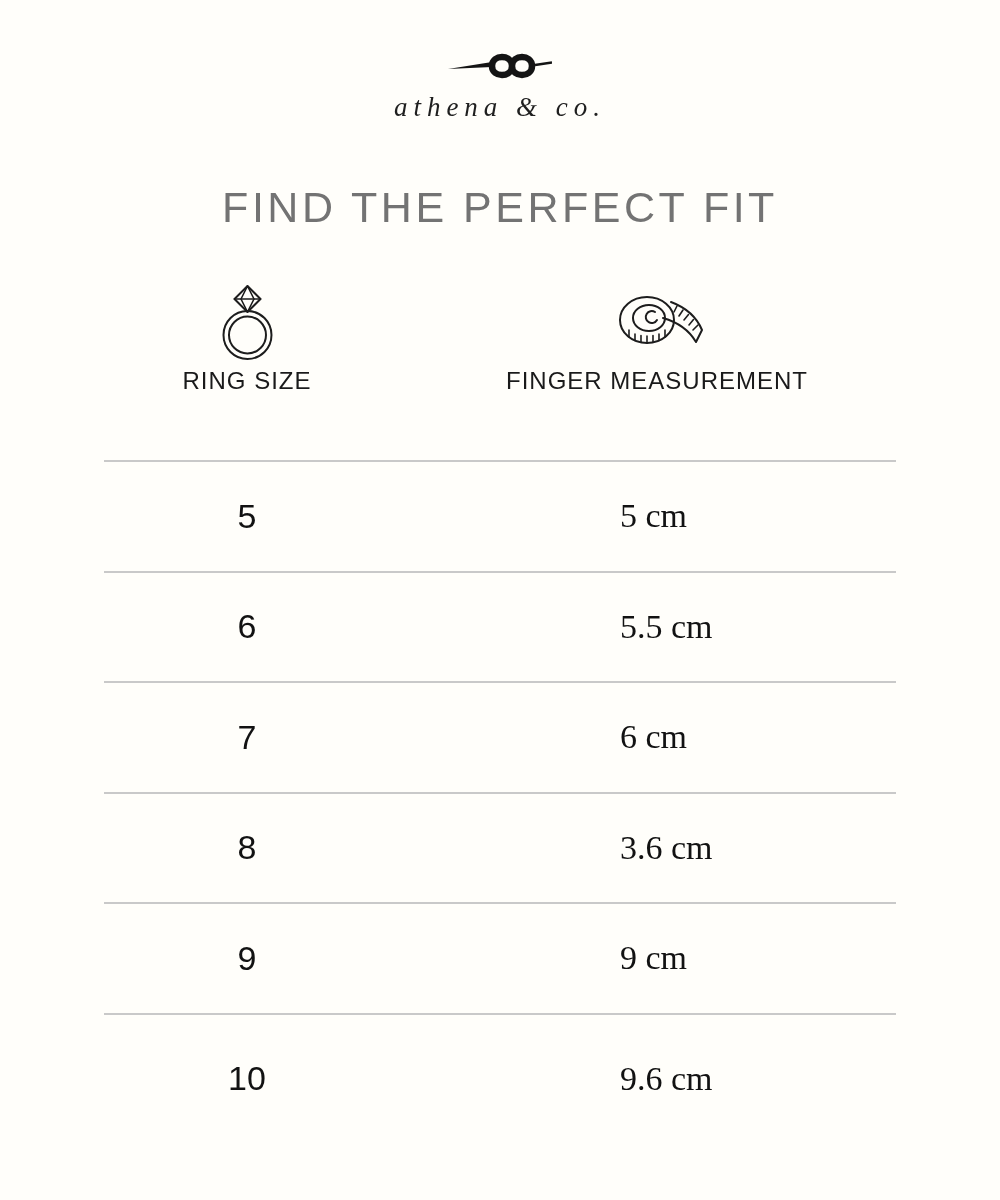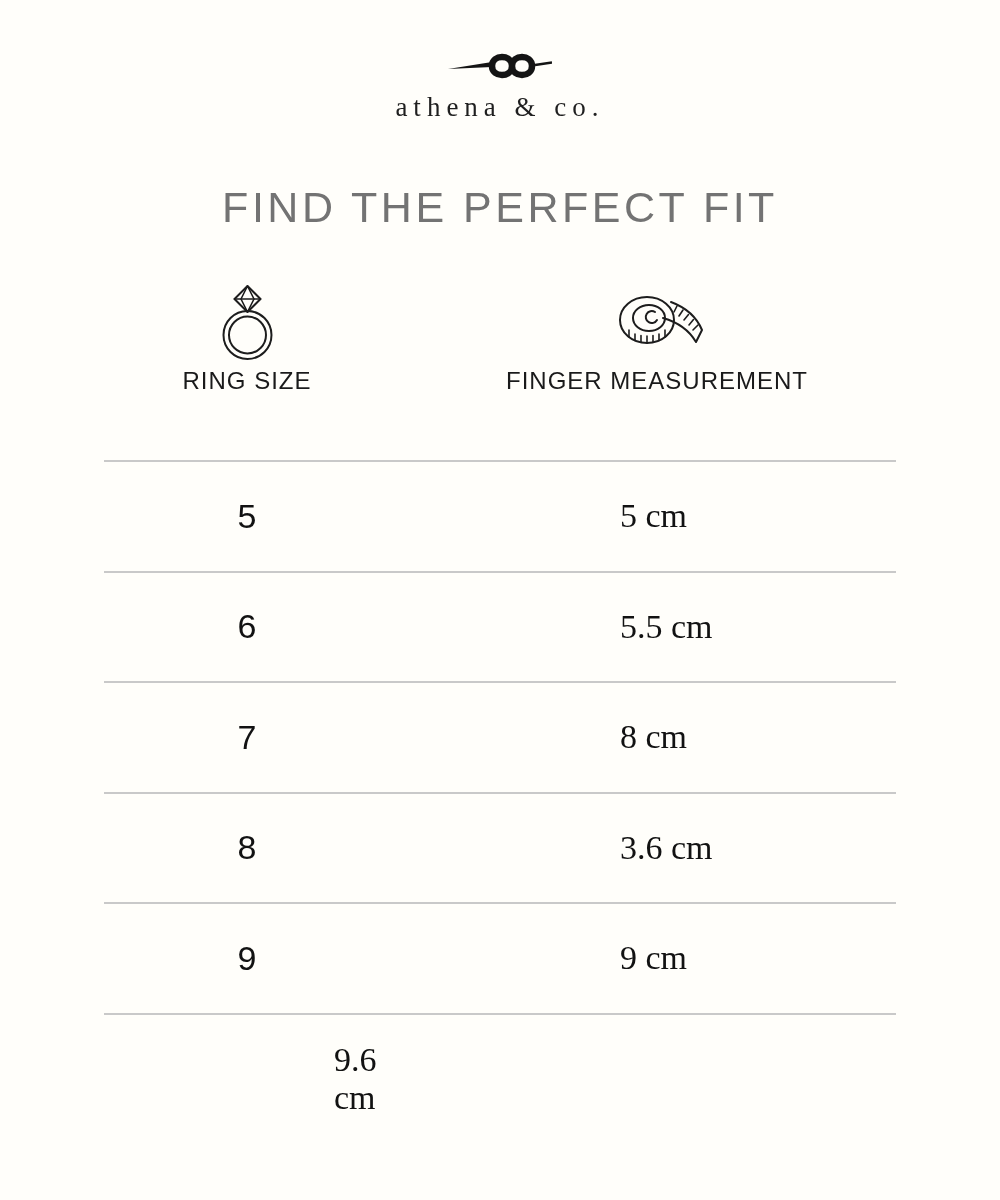--- a/index.html
+++ b/index.html
@@ -8,21 +8,21 @@
     --divider:#c9c9c9;
   }
   html,body{margin:0;padding:0;}
   body{
     width:1000px;height:1200px;
     background:var(--background);
     font-family:"Liberation Sans", sans-serif;
     color:var(--text);
     overflow:hidden;
   }
-  .logo-wrap{padding-top:46px;text-align:center;}
+  .logo-wrap{padding-top:46px;text-align:center;font-style:italic;}
   .knot{display:block;margin:0 auto;}
   .wordmark{
     margin-top:6px;
     font-family:"Liberation Serif", serif;
     font-size:27px;line-height:31px;
     letter-spacing:6px;
     color:#1f1f1f;
   }
   .page-title{
     margin:60px 0 0 0;
@@ -111,26 +111,27 @@
 <div class="trow">
       <div class="cell size">5</div>
       <div class="cell meas">5 cm</div>
     </div>
     <div class="trow">
       <div class="cell size">6</div>
       <div class="cell meas">5.5 cm</div>
     </div>
     <div class="trow">
       <div class="cell size">7</div>
-      <div class="cell meas">8 cm</div>
+      <div class="cell meas">6 cm</div>
     </div>
     <div class="trow">
       <div class="cell size">8</div>
       <div class="cell meas">3.6 cm</div>
     </div>
     <div class="trow">
       <div class="cell size">9</div>
       <div class="cell meas">9 cm</div>
     </div>
     <div class="trow">
+      <div class="cell size">10</div>
       <div class="cell meas">9.6 cm</div>
     </div>
   </div>
 
 </body></html>

